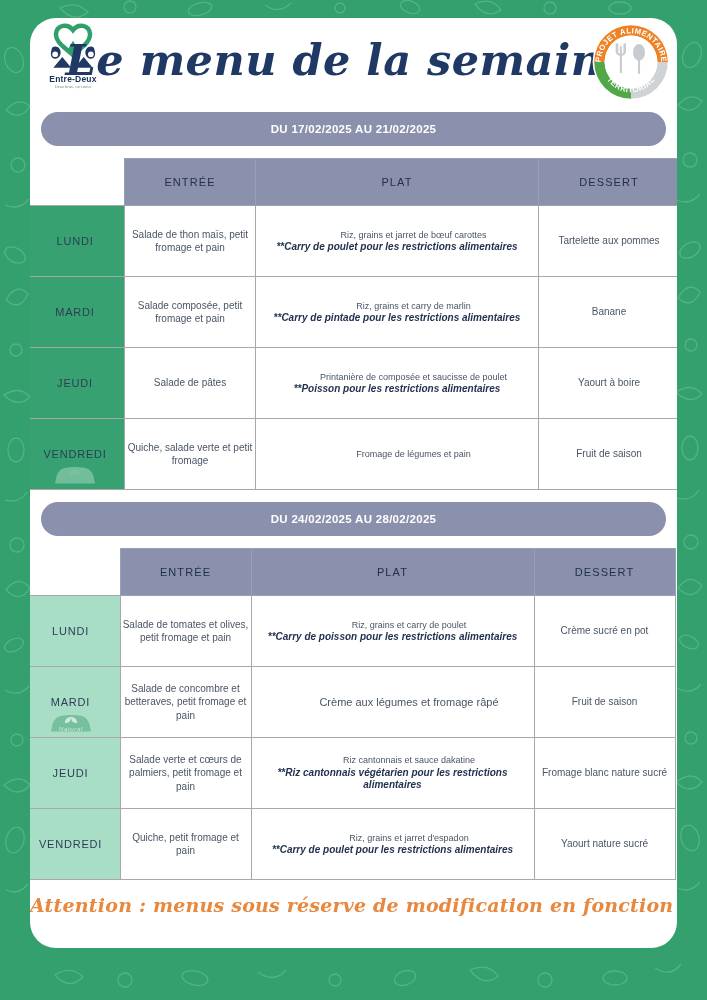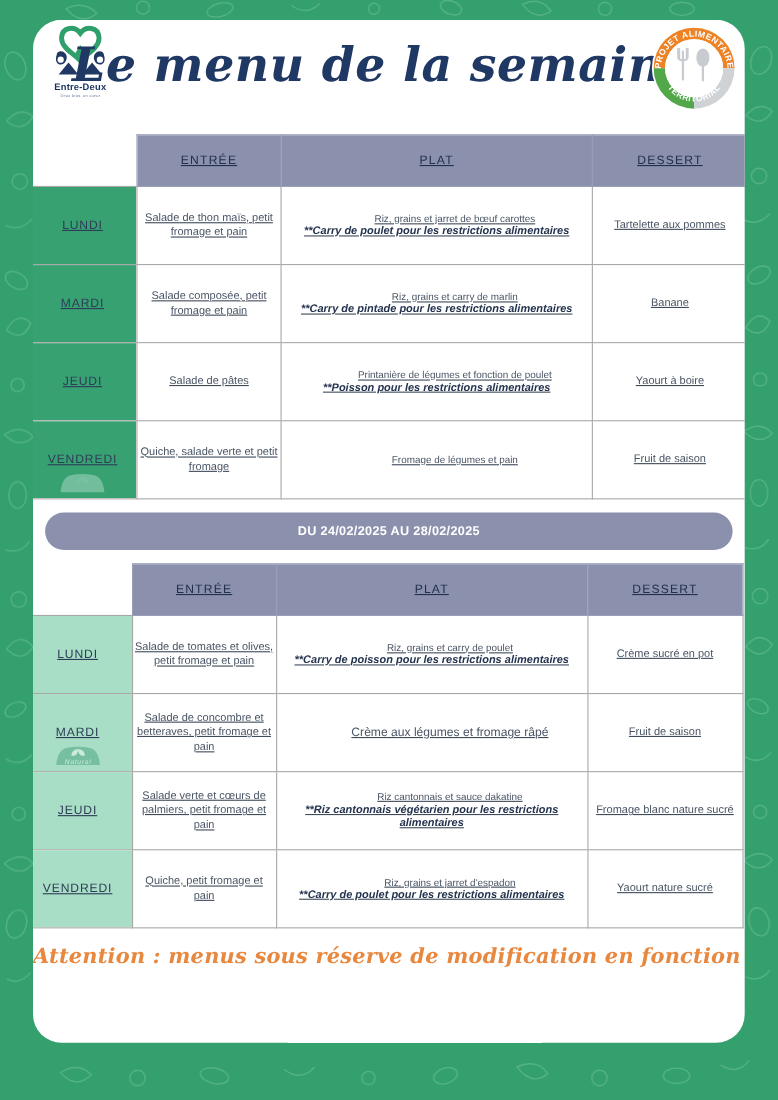--- a/index.html
+++ b/index.html
@@ -77,21 +77,20 @@
   .menu-table.t2{width:654px;margin-left:-11px;margin-top:12px;}
   .menu-table col.c-day{width:99px;}
   .menu-table col.c-entree{width:131px;}
   .menu-table col.c-plat{width:283px;}
   .menu-table col.c-dessert{width:141px;}
   .menu-table th,.menu-table td{
     border:1px solid #a8a8a8;
     padding:4px 1px;
     text-align:center;
     vertical-align:middle;
-    text-decoration:underline;
   }
   .menu-table th.corner{border:none;background:transparent;}
   .menu-table th.hdr{
     background:#8b90ad;
     color:#20304d;
     font-size:11px;
     font-weight:normal;
     letter-spacing:1.1px;
     height:38px;
     border-color:#9a9fb8;
@@ -243,20 +242,21 @@
       </g>
       <text font-size="9.6" font-weight="bold" fill="#ffffff" letter-spacing="0.6">
         <textPath href="#arcTop" startOffset="50%" text-anchor="middle">PROJET ALIMENTAIRE</textPath>
       </text>
       <text font-size="9.6" font-weight="bold" fill="#ffffff" letter-spacing="0.6">
         <textPath href="#arcBot" startOffset="50%" text-anchor="middle">TERRITORIAL</textPath>
       </text>
     </svg>
   </div>
 
+  <div class="week-band">DU 17/02/2025 AU 21/02/2025</div>
 
   <div style="display:flex;justify-content:center;">
   <table class="menu-table t1">
     <colgroup>
           <col class="c-day">
           <col class="c-entree">
           <col class="c-plat">
           <col class="c-dessert">
         </colgroup>
     <tbody>
@@ -281,21 +281,21 @@
       <td class="plat-cell">
         <span class="cell-main">Riz, grains et carry de marlin</span>
         <span class="cell-alt">**Carry de pintade pour les restrictions alimentaires</span>
       </td>
       <td><span class="cell-main">Banane</span></td>
     </tr>
     <tr>
       <td class="day"><span>JEUDI</span></td>
       <td><span class="cell-main">Salade de pâtes</span></td>
       <td class="plat-cell">
-        <span class="cell-main">Printanière de légumes et fonction de poulet</span>
+        <span class="cell-main">Printanière de composée et saucisse de poulet</span>
         <span class="cell-alt">**Poisson pour les restrictions alimentaires</span>
       </td>
       <td><span class="cell-main">Yaourt à boire</span></td>
     </tr>
     <tr>
       <td class="day">
         <span>VENDREDI</span>
         <svg class="wm" viewBox="0 0 60 30">
           <path d="M4 26 q2 -18 12 -20 q14 -3 28 0 q10 2 12 20 z" fill="#ffffff" opacity="0.65"></path>
           <path d="M30 8 q-7 1 -7 7 q7 1 7 -7z" fill="#cfe8da"></path>

